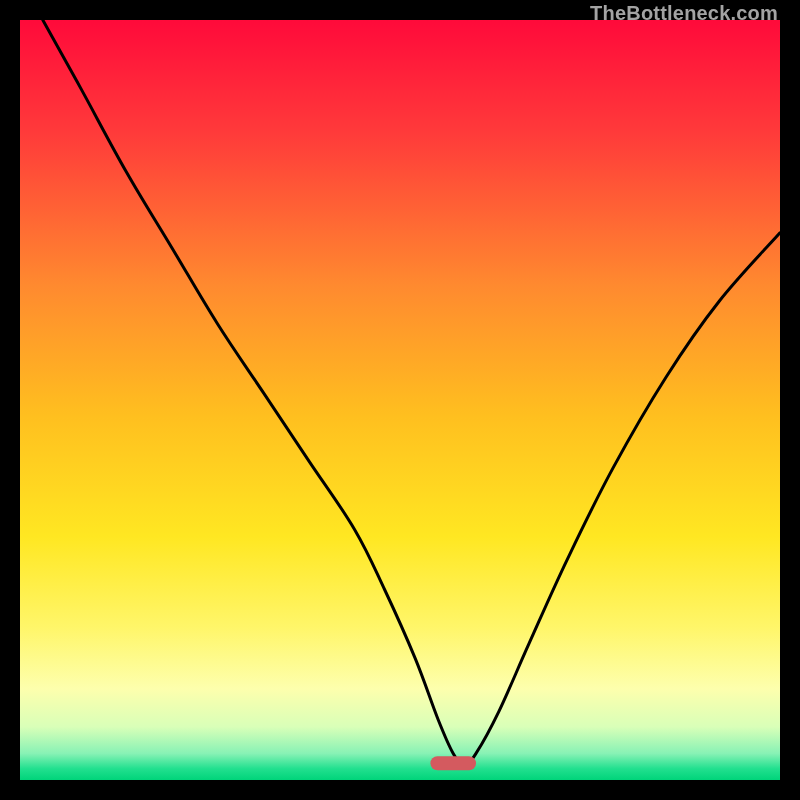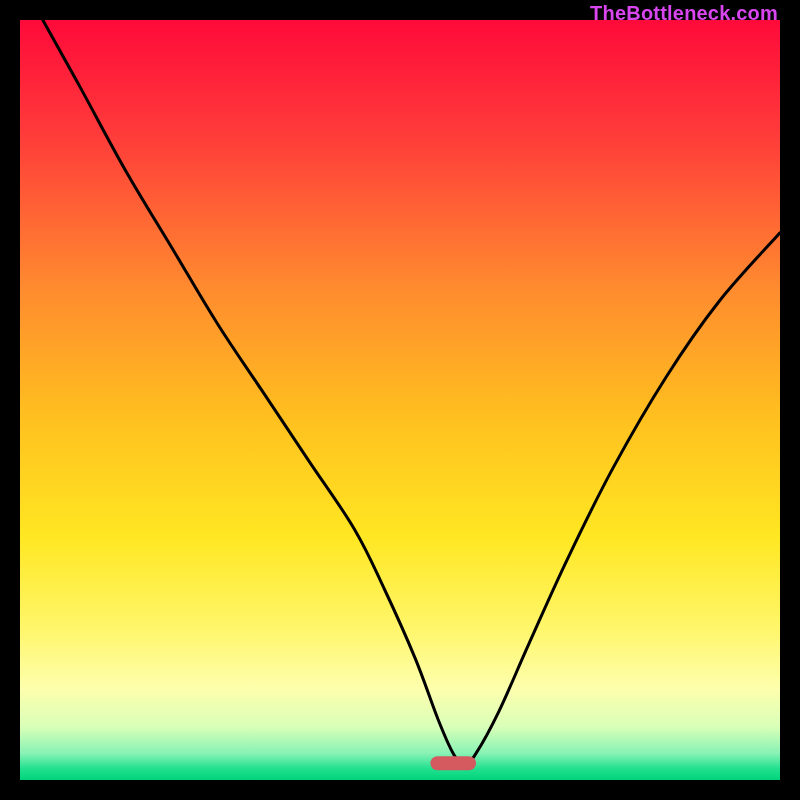--- a/index.html
+++ b/index.html
@@ -25,21 +25,21 @@
     width: 760px;
     height: 760px;
   }
   .watermark {
     position: absolute;
     top: 2px;
     right: 22px;
     font-family: Arial, Helvetica, sans-serif;
     font-size: 20px;
     font-weight: 600;
-    color: #d946ef;
+    color: #a3a3a3;
     letter-spacing: 0.2px;
     user-select: none;
   }
 </style>
 </head>
 <body>
 
 <div class="frame">
   <svg class="plot" viewBox="0 0 760 760" preserveAspectRatio="none">
     <defs>

